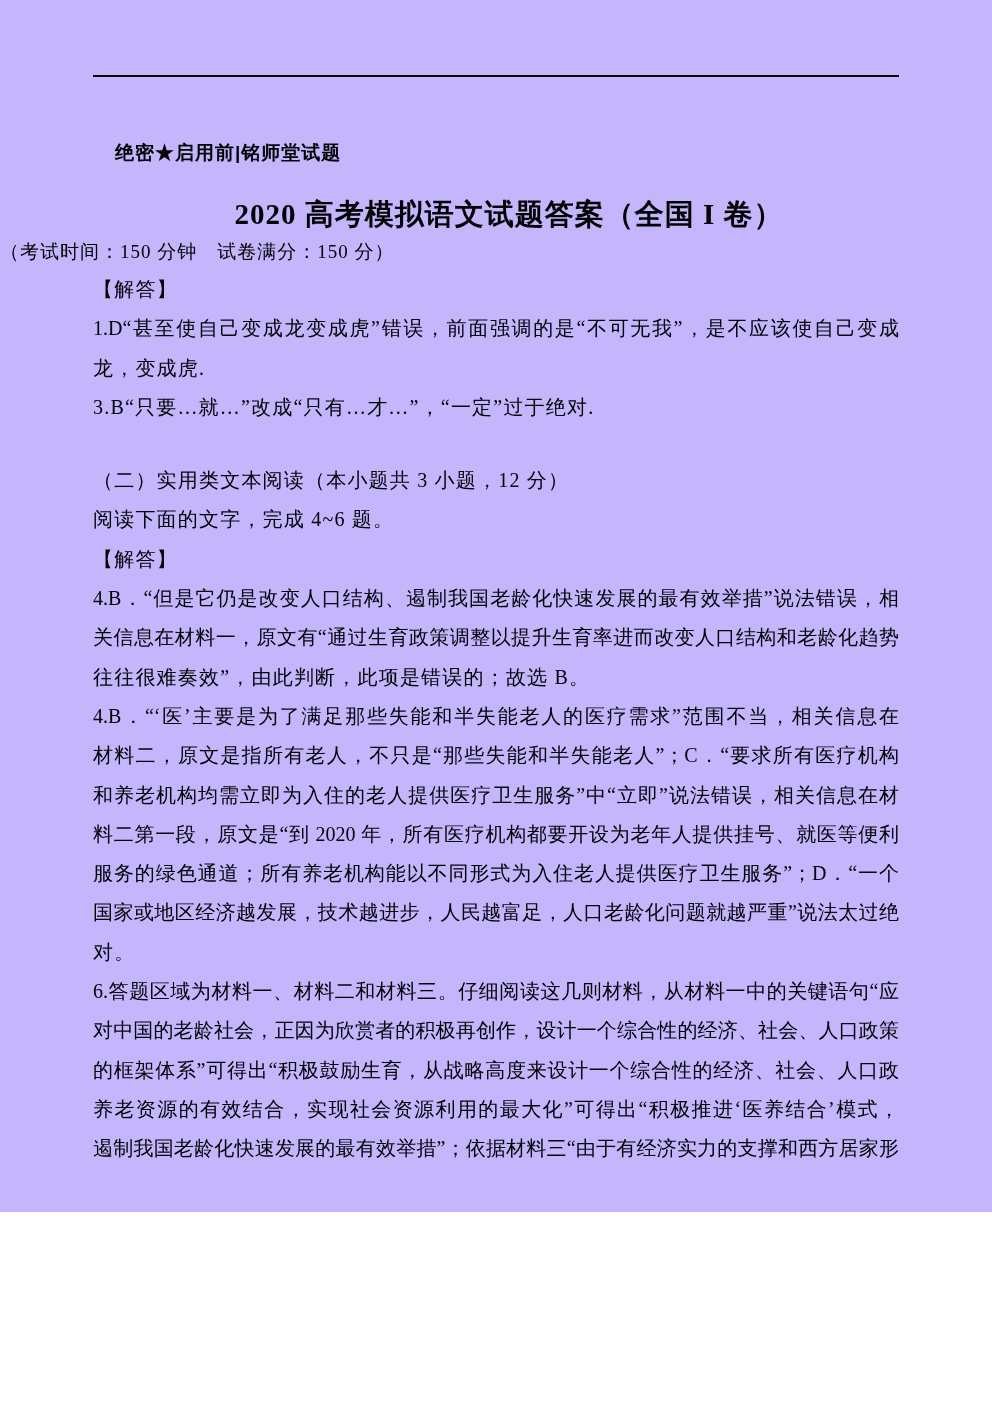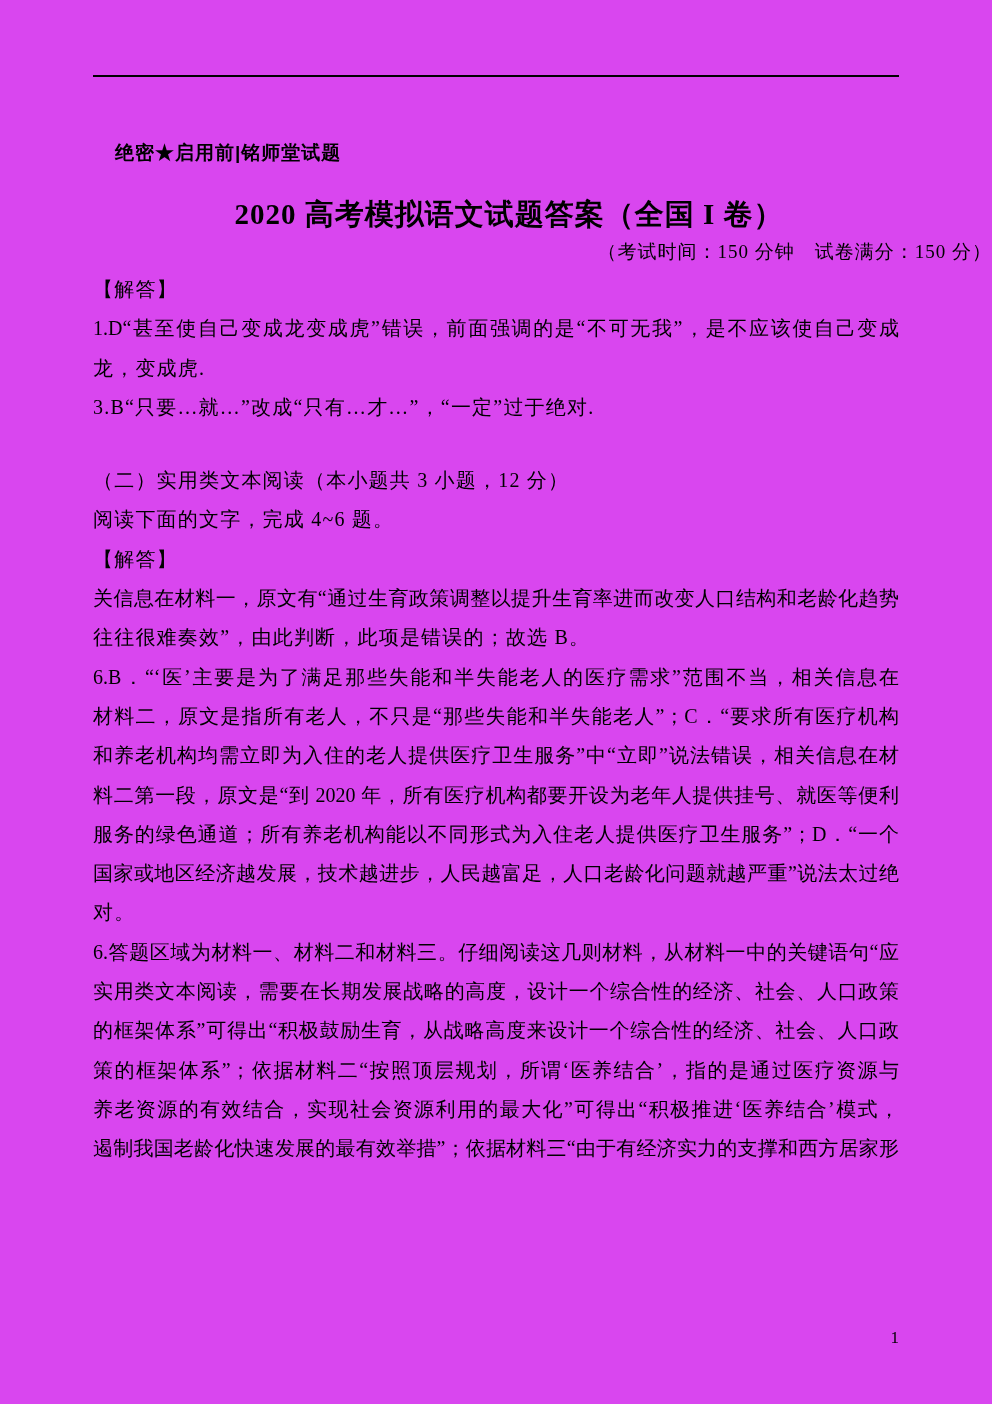--- a/index.html
+++ b/index.html
@@ -5,22 +5,22 @@
   html, body {
     margin: 0;
     padding: 0;
     background: #ffffff;
     color: #000000;
     font-family: "Liberation Serif", serif;
   }
   .page {
     position: relative;
     width: 992px;
-    height: 1404px;
-    background: #d946ef;
+    height: 1212px;
+    background: #c4b5fd;
     overflow: hidden;
   }
   .top-rule {
     position: absolute;
     left: 93px;
     top: 75px;
     width: 806px;
     height: 2px;
     background: #000000;
   }
@@ -44,21 +44,21 @@
     font-size: 29px;
     font-weight: bold;
     letter-spacing: 1px;
     line-height: 36px;
   }
   .doc-subtitle {
     position: absolute;
     left: 0;
     top: 240px;
     width: 992px;
-    text-align: right;
+    text-align: left;
     font-size: 19px;
     letter-spacing: 1px;
     line-height: 24px;
   }
   .content {
     position: absolute;
     left: 93px;
     top: 270px;
     width: 806px;
     font-size: 20px;
@@ -104,32 +104,32 @@
 
   <div class="content">
     <div class="line">【解答】</div>
     <div class="line j">1.D“甚至使自己变成龙变成虎”错误，前面强调的是“不可无我”，是不应该使自己变成</div>
     <div class="line">龙，变成虎.</div>
     <div class="line">3.B“只要…就…”改成“只有…才…”，“一定”过于绝对.</div>
     <div class="gap"></div>
     <div class="line">（二）实用类文本阅读（本小题共 3 小题，12 分）</div>
     <div class="line">阅读下面的文字，完成 4~6 题。</div>
     <div class="line">【解答】</div>
+    <div class="line j">4.B．“但是它仍是改变人口结构、遏制我国老龄化快速发展的最有效举措”说法错误，相</div>
     <div class="line j">关信息在材料一，原文有“通过生育政策调整以提升生育率进而改变人口结构和老龄化趋势</div>
     <div class="line">往往很难奏效”，由此判断，此项是错误的；故选 B。</div>
-    <div class="line j">6.B．“‘医’主要是为了满足那些失能和半失能老人的医疗需求”范围不当，相关信息在</div>
+    <div class="line j">4.B．“‘医’主要是为了满足那些失能和半失能老人的医疗需求”范围不当，相关信息在</div>
     <div class="line j">材料二，原文是指所有老人，不只是“那些失能和半失能老人”；C．“要求所有医疗机构</div>
     <div class="line j">和养老机构均需立即为入住的老人提供医疗卫生服务”中“立即”说法错误，相关信息在材</div>
     <div class="line j">料二第一段，原文是“到 2020 年，所有医疗机构都要开设为老年人提供挂号、就医等便利</div>
     <div class="line j">服务的绿色通道；所有养老机构能以不同形式为入住老人提供医疗卫生服务”；D．“一个</div>
     <div class="line j">国家或地区经济越发展，技术越进步，人民越富足，人口老龄化问题就越严重”说法太过绝</div>
     <div class="line">对。</div>
     <div class="line j">6.答题区域为材料一、材料二和材料三。仔细阅读这几则材料，从材料一中的关键语句“应</div>
-    <div class="line j">实用类文本阅读，需要在长期发展战略的高度，设计一个综合性的经济、社会、人口政策</div>
+    <div class="line j">对中国的老龄社会，正因为欣赏者的积极再创作，设计一个综合性的经济、社会、人口政策</div>
     <div class="line j">的框架体系”可得出“积极鼓励生育，从战略高度来设计一个综合性的经济、社会、人口政</div>
-    <div class="line j">策的框架体系”；依据材料二“按照顶层规划，所谓‘医养结合’，指的是通过医疗资源与</div>
     <div class="line j">养老资源的有效结合，实现社会资源利用的最大化”可得出“积极推进‘医养结合’模式，</div>
     <div class="line j">遏制我国老龄化快速发展的最有效举措”；依据材料三“由于有经济实力的支撑和西方居家形</div>
   </div>
 
   <div class="page-number">1</div>
 
 </div>
 
 </body></html>

